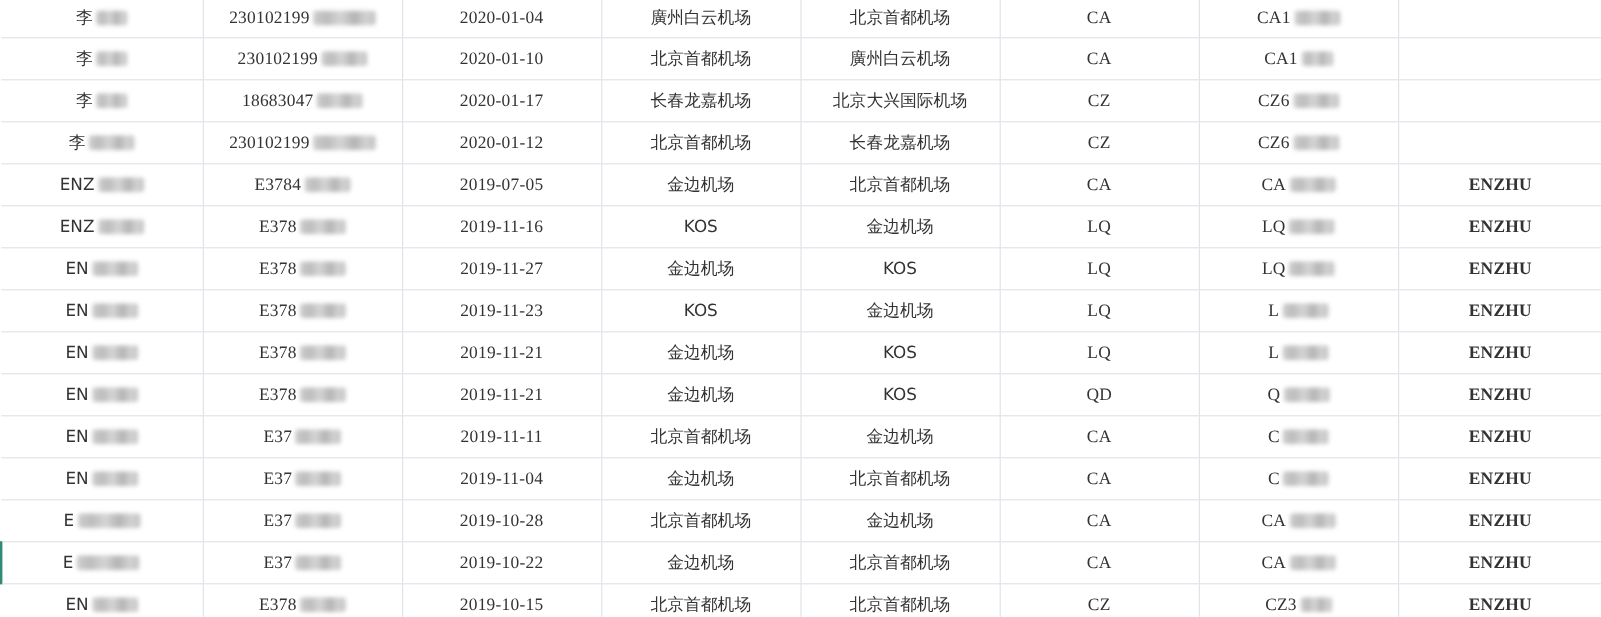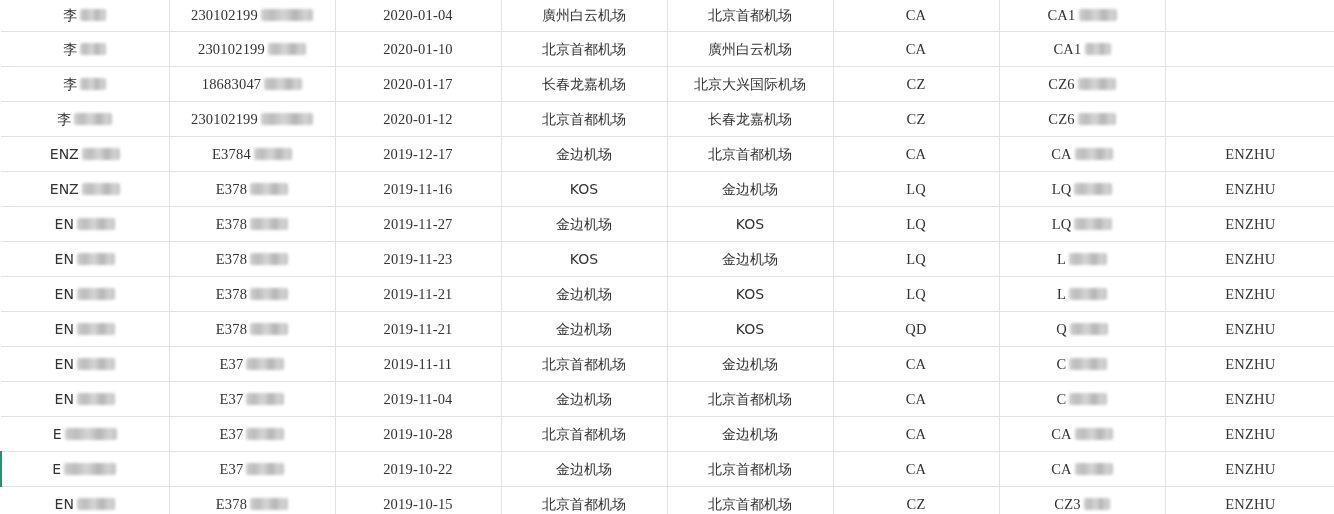--- a/index.html
+++ b/index.html
@@ -28,20 +28,21 @@
     border-right: 1px solid #dfe3e8;
     height: 34px;
     padding: 0 6px;
     text-align: center;
     vertical-align: middle;
     white-space: nowrap;
     overflow: hidden;
   }
   table.flight-table td:last-child {
     border-right: none;
+    font-weight: bold;
   }
   
   col.c0 { width: 168px; }
   col.c1 { width: 166px; }
   col.c2 { width: 166px; }
   col.c3 { width: 166px; }
   col.c4 { width: 166px; }
   col.c5 { width: 166px; }
   col.c6 { width: 166px; }
   col.c7 { width: 170px; }
@@ -218,21 +219,21 @@
         <tr>
           <td><span class="cellwrap">
               <span class="txt cjk">ENZ</span>
               <span class="redact r-md"></span>
             </span></td>
           <td><span class="cellwrap">
               <span class="txt mono-ish">E3784</span>
               <span class="redact r-md"></span>
             </span></td>
           <td><span class="cellwrap">
-              <span class="txt mono-ish">2019-12-17</span>
+              <span class="txt mono-ish">2019-07-05</span>
             </span></td>
           <td><span class="cellwrap">
               <span class="txt cjk">金边机场</span>
             </span></td>
           <td><span class="cellwrap">
               <span class="txt cjk">北京首都机场</span>
             </span></td>
           <td><span class="cellwrap">
               <span class="txt mono-ish">CA</span>
             </span></td>

